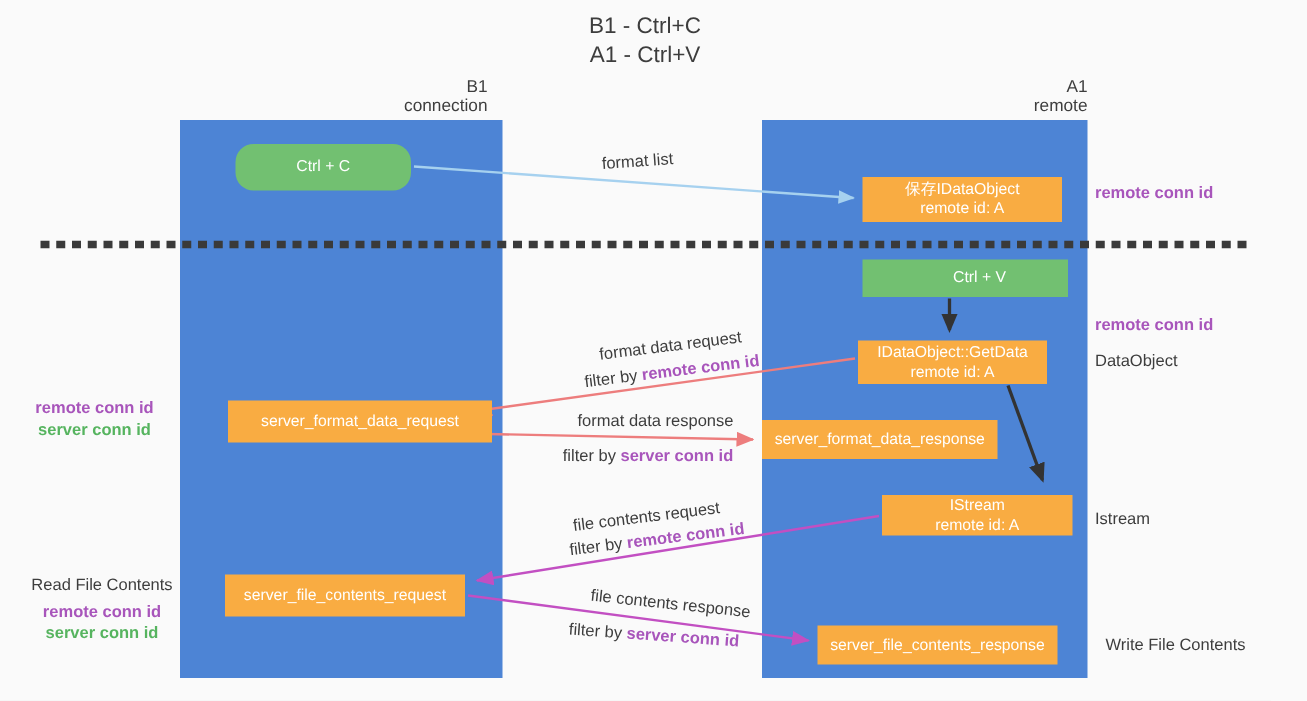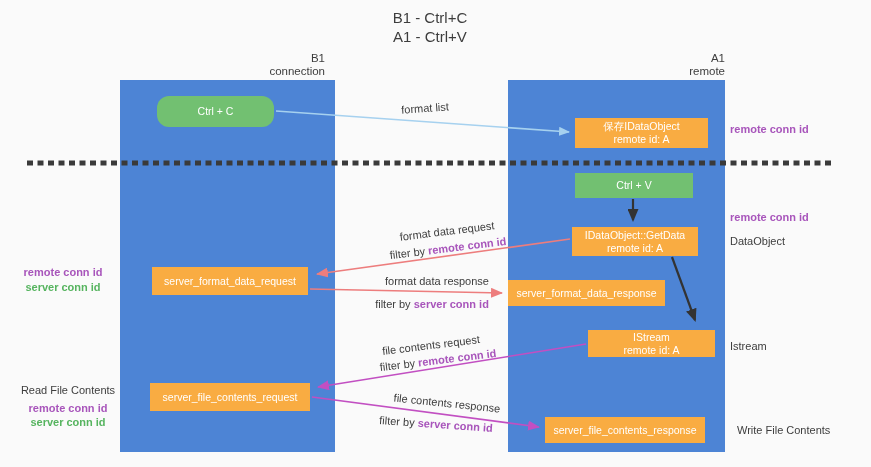--- a/index.html
+++ b/index.html
@@ -85,28 +85,28 @@
     <div>remote</div>
   </div>
 
   <div class="box green" style="left:157px;top:96px;width:117px;height:31px;border-radius:12px;">Ctrl + C</div>
 
   <div class="box orange" style="left:575px;top:118px;width:133px;height:30px;">
     <span>保存IDataObject</span>
     <span>remote id: A</span>
   </div>
 
-  <div class="box green" style="left:575px;top:173px;width:118px;height:25px;">Ctrl + V</div>
+  <div class="box green" style="left:575px;top:173px;width:118px;height:25px;padding-left:19px;">Ctrl + V</div>
 
   <div class="box orange" style="left:572px;top:227px;width:126px;height:29px;text-align:right;">
     <span>IDataObject::GetData</span>
     <span>remote id: A</span>
   </div>
 
-  <div class="box orange" style="left:152px;top:267px;width:156px;height:28px;">server_format_data_request</div>
+  <div class="box orange" style="left:152px;top:267px;width:176px;height:28px;">server_format_data_request</div>
 
   <div class="box orange" style="left:508px;top:280px;width:157px;height:26px;">server_format_data_response</div>
 
   <div class="box orange" style="left:588px;top:330px;width:127px;height:27px;">
     <span>IStream</span>
     <span>remote id: A</span>
   </div>
 
   <div class="box orange" style="left:150px;top:383px;width:160px;height:28px;">server_file_contents_request</div>
 

